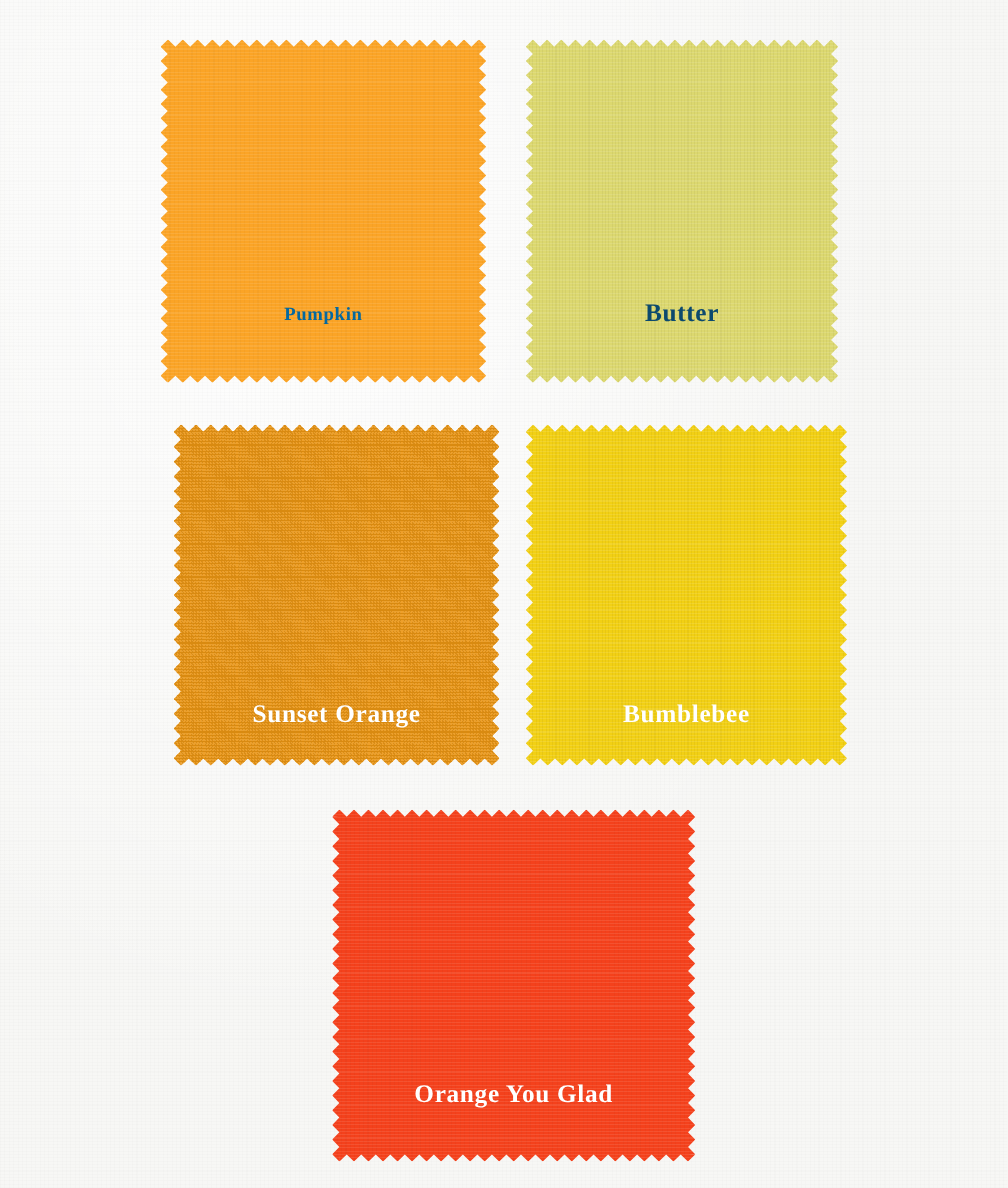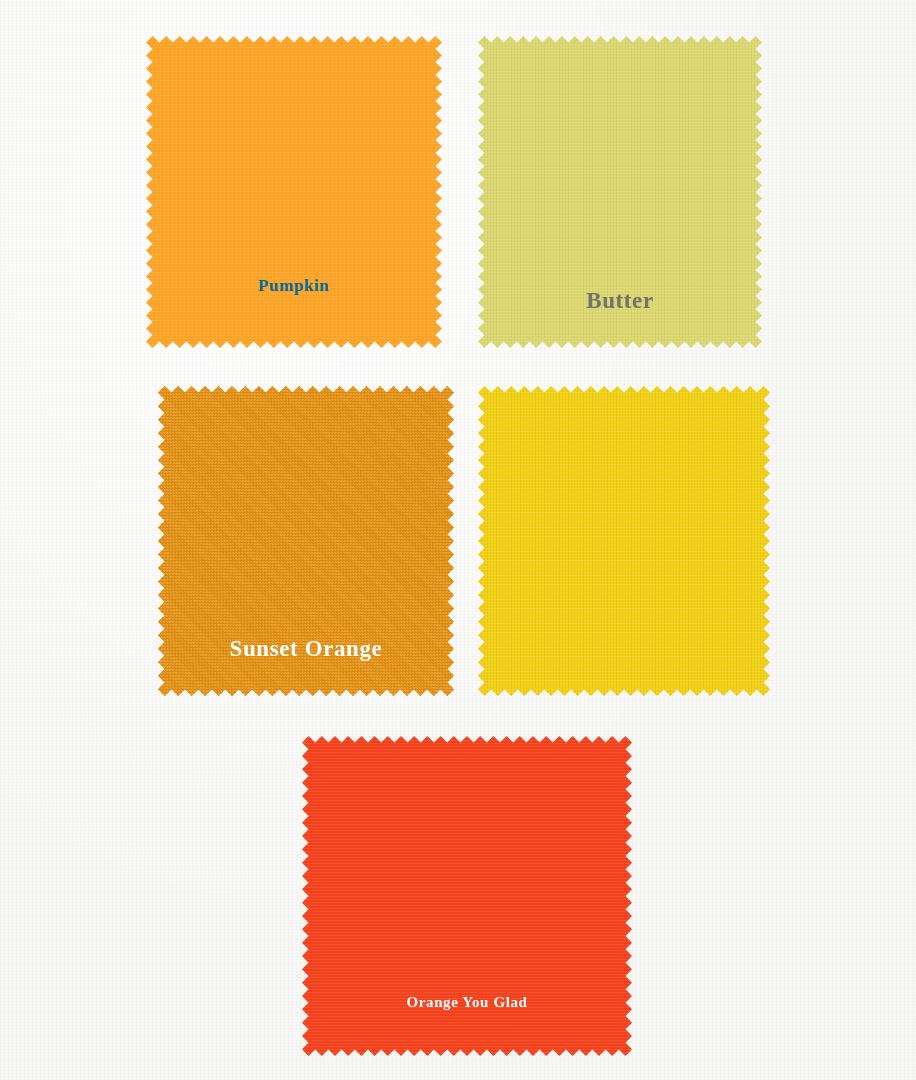--- a/index.html
+++ b/index.html
@@ -66,26 +66,27 @@
 
 <div id="paper-texture"></div>
 
 <div id="swatch-board">
     <div class="swatch" style="left: 146px; top: 36px; width: 296px; height: 312px;">
       <div class="swatch-surface" style="clip-path: polygon(0% 2.083%, 2.273% 0%, 4.545% 2.083%, 6.818% 0%, 9.091% 2.083%, 11.364% 0%, 13.636% 2.083%, 15.909% 0%, 18.182% 2.083%, 20.455% 0%, 22.727% 2.083%, 25% 0%, 27.273% 2.083%, 29.545% 0%, 31.818% 2.083%, 34.091% 0%, 36.364% 2.083%, 38.636% 0%, 40.909% 2.083%, 43.182% 0%, 45.455% 2.083%, 47.727% 0%, 50% 2.083%, 52.273% 0%, 54.545% 2.083%, 56.818% 0%, 59.091% 2.083%, 61.364% 0%, 63.636% 2.083%, 65.909% 0%, 68.182% 2.083%, 70.455% 0%, 72.727% 2.083%, 75% 0%, 77.273% 2.083%, 79.545% 0%, 81.818% 2.083%, 84.091% 0%, 86.364% 2.083%, 88.636% 0%, 90.909% 2.083%, 93.182% 0%, 95.455% 2.083%, 97.727% 0%, 97.804% 2.083%, 97.804% 0%, 100% 2.083%, 97.804% 4.167%, 100% 6.25%, 97.804% 8.333%, 100% 10.417%, 97.804% 12.5%, 100% 14.583%, 97.804% 16.667%, 100% 18.75%, 97.804% 20.833%, 100% 22.917%, 97.804% 25%, 100% 27.083%, 97.804% 29.167%, 100% 31.25%, 97.804% 33.333%, 100% 35.417%, 97.804% 37.5%, 100% 39.583%, 97.804% 41.667%, 100% 43.75%, 97.804% 45.833%, 100% 47.917%, 97.804% 50%, 100% 52.083%, 97.804% 54.167%, 100% 56.25%, 97.804% 58.333%, 100% 60.417%, 97.804% 62.5%, 100% 64.583%, 97.804% 66.667%, 100% 68.75%, 97.804% 70.833%, 100% 72.917%, 97.804% 75%, 100% 77.083%, 97.804% 79.167%, 100% 81.25%, 97.804% 83.333%, 100% 85.417%, 97.804% 87.5%, 100% 89.583%, 97.804% 91.667%, 100% 93.75%, 97.804% 95.833%, 100% 97.917%, 97.804% 97.917%, 100% 97.917%, 97.727% 100%, 95.455% 97.917%, 93.182% 100%, 90.909% 97.917%, 88.636% 100%, 86.364% 97.917%, 84.091% 100%, 81.818% 97.917%, 79.545% 100%, 77.273% 97.917%, 75% 100%, 72.727% 97.917%, 70.455% 100%, 68.182% 97.917%, 65.909% 100%, 63.636% 97.917%, 61.364% 100%, 59.091% 97.917%, 56.818% 100%, 54.545% 97.917%, 52.273% 100%, 50% 97.917%, 47.727% 100%, 45.455% 97.917%, 43.182% 100%, 40.909% 97.917%, 38.636% 100%, 36.364% 97.917%, 34.091% 100%, 31.818% 97.917%, 29.545% 100%, 27.273% 97.917%, 25% 100%, 22.727% 97.917%, 20.455% 100%, 18.182% 97.917%, 15.909% 100%, 13.636% 97.917%, 11.364% 100%, 9.091% 97.917%, 6.818% 100%, 4.545% 97.917%, 2.273% 100%, 2.196% 97.917%, 2.196% 100%, 0% 97.917%, 2.196% 95.833%, 0% 93.75%, 2.196% 91.667%, 0% 89.583%, 2.196% 87.5%, 0% 85.417%, 2.196% 83.333%, 0% 81.25%, 2.196% 79.167%, 0% 77.083%, 2.196% 75%, 0% 72.917%, 2.196% 70.833%, 0% 68.75%, 2.196% 66.667%, 0% 64.583%, 2.196% 62.5%, 0% 60.417%, 2.196% 58.333%, 0% 56.25%, 2.196% 54.167%, 0% 52.083%, 2.196% 50%, 0% 47.917%, 2.196% 45.833%, 0% 43.75%, 2.196% 41.667%, 0% 39.583%, 2.196% 37.5%, 0% 35.417%, 2.196% 33.333%, 0% 31.25%, 2.196% 29.167%, 0% 27.083%, 2.196% 25%, 0% 22.917%, 2.196% 20.833%, 0% 18.75%, 2.196% 16.667%, 0% 14.583%, 2.196% 12.5%, 0% 10.417%, 2.196% 8.333%, 0% 6.25%, 2.196% 4.167%, 0% 2.083%, 2.196% 2.083%); background: repeating-linear-gradient(0deg, rgba(255, 255, 255, 0.09) 0px, rgba(255, 255, 255, 0.09) 1px, rgba(0, 0, 0, 0) 1px, rgba(0, 0, 0, 0) 3px), repeating-linear-gradient(90deg, rgba(0, 0, 0, 0.024) 0px, rgba(0, 0, 0, 0.024) 1px, rgba(0, 0, 0, 0) 1px, rgba(0, 0, 0, 0) 4px), linear-gradient(rgb(251, 164, 38), rgb(251, 164, 38));"></div>
       <div class="swatch-label" style="top: 240px; font-size: 17px; color: #0369a1;">Pumpkin</div>
     </div>
     <div class="swatch" style="left: 478px; top: 36px; width: 284px; height: 312px;">
       <div class="swatch-surface" style="clip-path: polygon(0% 2.083%, 2.273% 0%, 4.545% 2.083%, 6.818% 0%, 9.091% 2.083%, 11.364% 0%, 13.636% 2.083%, 15.909% 0%, 18.182% 2.083%, 20.455% 0%, 22.727% 2.083%, 25% 0%, 27.273% 2.083%, 29.545% 0%, 31.818% 2.083%, 34.091% 0%, 36.364% 2.083%, 38.636% 0%, 40.909% 2.083%, 43.182% 0%, 45.455% 2.083%, 47.727% 0%, 50% 2.083%, 52.273% 0%, 54.545% 2.083%, 56.818% 0%, 59.091% 2.083%, 61.364% 0%, 63.636% 2.083%, 65.909% 0%, 68.182% 2.083%, 70.455% 0%, 72.727% 2.083%, 75% 0%, 77.273% 2.083%, 79.545% 0%, 81.818% 2.083%, 84.091% 0%, 86.364% 2.083%, 88.636% 0%, 90.909% 2.083%, 93.182% 0%, 95.455% 2.083%, 97.727% 0%, 97.711% 2.083%, 97.711% 0%, 100% 2.083%, 97.711% 4.167%, 100% 6.25%, 97.711% 8.333%, 100% 10.417%, 97.711% 12.5%, 100% 14.583%, 97.711% 16.667%, 100% 18.75%, 97.711% 20.833%, 100% 22.917%, 97.711% 25%, 100% 27.083%, 97.711% 29.167%, 100% 31.25%, 97.711% 33.333%, 100% 35.417%, 97.711% 37.5%, 100% 39.583%, 97.711% 41.667%, 100% 43.75%, 97.711% 45.833%, 100% 47.917%, 97.711% 50%, 100% 52.083%, 97.711% 54.167%, 100% 56.25%, 97.711% 58.333%, 100% 60.417%, 97.711% 62.5%, 100% 64.583%, 97.711% 66.667%, 100% 68.75%, 97.711% 70.833%, 100% 72.917%, 97.711% 75%, 100% 77.083%, 97.711% 79.167%, 100% 81.25%, 97.711% 83.333%, 100% 85.417%, 97.711% 87.5%, 100% 89.583%, 97.711% 91.667%, 100% 93.75%, 97.711% 95.833%, 100% 97.917%, 97.711% 97.917%, 100% 97.917%, 97.727% 100%, 95.455% 97.917%, 93.182% 100%, 90.909% 97.917%, 88.636% 100%, 86.364% 97.917%, 84.091% 100%, 81.818% 97.917%, 79.545% 100%, 77.273% 97.917%, 75% 100%, 72.727% 97.917%, 70.455% 100%, 68.182% 97.917%, 65.909% 100%, 63.636% 97.917%, 61.364% 100%, 59.091% 97.917%, 56.818% 100%, 54.545% 97.917%, 52.273% 100%, 50% 97.917%, 47.727% 100%, 45.455% 97.917%, 43.182% 100%, 40.909% 97.917%, 38.636% 100%, 36.364% 97.917%, 34.091% 100%, 31.818% 97.917%, 29.545% 100%, 27.273% 97.917%, 25% 100%, 22.727% 97.917%, 20.455% 100%, 18.182% 97.917%, 15.909% 100%, 13.636% 97.917%, 11.364% 100%, 9.091% 97.917%, 6.818% 100%, 4.545% 97.917%, 2.273% 100%, 2.289% 97.917%, 2.289% 100%, 0% 97.917%, 2.289% 95.833%, 0% 93.75%, 2.289% 91.667%, 0% 89.583%, 2.289% 87.5%, 0% 85.417%, 2.289% 83.333%, 0% 81.25%, 2.289% 79.167%, 0% 77.083%, 2.289% 75%, 0% 72.917%, 2.289% 70.833%, 0% 68.75%, 2.289% 66.667%, 0% 64.583%, 2.289% 62.5%, 0% 60.417%, 2.289% 58.333%, 0% 56.25%, 2.289% 54.167%, 0% 52.083%, 2.289% 50%, 0% 47.917%, 2.289% 45.833%, 0% 43.75%, 2.289% 41.667%, 0% 39.583%, 2.289% 37.5%, 0% 35.417%, 2.289% 33.333%, 0% 31.25%, 2.289% 29.167%, 0% 27.083%, 2.289% 25%, 0% 22.917%, 2.289% 20.833%, 0% 18.75%, 2.289% 16.667%, 0% 14.583%, 2.289% 12.5%, 0% 10.417%, 2.289% 8.333%, 0% 6.25%, 2.289% 4.167%, 0% 2.083%, 2.289% 2.083%); background: repeating-linear-gradient(0deg, rgba(255, 255, 255, 0.1) 0px, rgba(255, 255, 255, 0.1) 1px, rgba(0, 0, 0, 0) 1px, rgba(0, 0, 0, 0) 3px), repeating-linear-gradient(90deg, rgba(0, 0, 0, 0.043) 0px, rgba(0, 0, 0, 0.043) 1px, rgba(0, 0, 0, 0) 1px, rgba(0, 0, 0, 0) 3px), linear-gradient(rgb(220, 216, 111), rgb(220, 216, 111));"></div>
-      <div class="swatch-label" style="top: 252px; font-size: 23px; color: #737373;">Butter</div>
+      <div class="swatch-label" style="top: 236px; font-size: 23px; color: #0c4a6e;">Butter</div>
     </div>
     <div class="swatch" style="left: 158px; top: 386px; width: 296px; height: 310px;">
       <div class="swatch-surface" style="clip-path: polygon(0% 2.097%, 2.273% 0%, 4.545% 2.097%, 6.818% 0%, 9.091% 2.097%, 11.364% 0%, 13.636% 2.097%, 15.909% 0%, 18.182% 2.097%, 20.455% 0%, 22.727% 2.097%, 25% 0%, 27.273% 2.097%, 29.545% 0%, 31.818% 2.097%, 34.091% 0%, 36.364% 2.097%, 38.636% 0%, 40.909% 2.097%, 43.182% 0%, 45.455% 2.097%, 47.727% 0%, 50% 2.097%, 52.273% 0%, 54.545% 2.097%, 56.818% 0%, 59.091% 2.097%, 61.364% 0%, 63.636% 2.097%, 65.909% 0%, 68.182% 2.097%, 70.455% 0%, 72.727% 2.097%, 75% 0%, 77.273% 2.097%, 79.545% 0%, 81.818% 2.097%, 84.091% 0%, 86.364% 2.097%, 88.636% 0%, 90.909% 2.097%, 93.182% 0%, 95.455% 2.097%, 97.727% 0%, 97.804% 2.097%, 97.804% 0%, 100% 2.174%, 97.804% 4.348%, 100% 6.522%, 97.804% 8.696%, 100% 10.87%, 97.804% 13.043%, 100% 15.217%, 97.804% 17.391%, 100% 19.565%, 97.804% 21.739%, 100% 23.913%, 97.804% 26.087%, 100% 28.261%, 97.804% 30.435%, 100% 32.609%, 97.804% 34.783%, 100% 36.957%, 97.804% 39.13%, 100% 41.304%, 97.804% 43.478%, 100% 45.652%, 97.804% 47.826%, 100% 50%, 97.804% 52.174%, 100% 54.348%, 97.804% 56.522%, 100% 58.696%, 97.804% 60.87%, 100% 63.043%, 97.804% 65.217%, 100% 67.391%, 97.804% 69.565%, 100% 71.739%, 97.804% 73.913%, 100% 76.087%, 97.804% 78.261%, 100% 80.435%, 97.804% 82.609%, 100% 84.783%, 97.804% 86.957%, 100% 89.13%, 97.804% 91.304%, 100% 93.478%, 97.804% 95.652%, 100% 97.826%, 97.804% 97.903%, 100% 97.903%, 97.727% 100%, 95.455% 97.903%, 93.182% 100%, 90.909% 97.903%, 88.636% 100%, 86.364% 97.903%, 84.091% 100%, 81.818% 97.903%, 79.545% 100%, 77.273% 97.903%, 75% 100%, 72.727% 97.903%, 70.455% 100%, 68.182% 97.903%, 65.909% 100%, 63.636% 97.903%, 61.364% 100%, 59.091% 97.903%, 56.818% 100%, 54.545% 97.903%, 52.273% 100%, 50% 97.903%, 47.727% 100%, 45.455% 97.903%, 43.182% 100%, 40.909% 97.903%, 38.636% 100%, 36.364% 97.903%, 34.091% 100%, 31.818% 97.903%, 29.545% 100%, 27.273% 97.903%, 25% 100%, 22.727% 97.903%, 20.455% 100%, 18.182% 97.903%, 15.909% 100%, 13.636% 97.903%, 11.364% 100%, 9.091% 97.903%, 6.818% 100%, 4.545% 97.903%, 2.273% 100%, 2.196% 97.903%, 2.196% 100%, 0% 97.826%, 2.196% 95.652%, 0% 93.478%, 2.196% 91.304%, 0% 89.13%, 2.196% 86.957%, 0% 84.783%, 2.196% 82.609%, 0% 80.435%, 2.196% 78.261%, 0% 76.087%, 2.196% 73.913%, 0% 71.739%, 2.196% 69.565%, 0% 67.391%, 2.196% 65.217%, 0% 63.043%, 2.196% 60.87%, 0% 58.696%, 2.196% 56.522%, 0% 54.348%, 2.196% 52.174%, 0% 50%, 2.196% 47.826%, 0% 45.652%, 2.196% 43.478%, 0% 41.304%, 2.196% 39.13%, 0% 36.957%, 2.196% 34.783%, 0% 32.609%, 2.196% 30.435%, 0% 28.261%, 2.196% 26.087%, 0% 23.913%, 2.196% 21.739%, 0% 19.565%, 2.196% 17.391%, 0% 15.217%, 2.196% 13.043%, 0% 10.87%, 2.196% 8.696%, 0% 6.522%, 2.196% 4.348%, 0% 2.174%, 2.196% 2.097%); background: repeating-linear-gradient(0deg, rgb(217, 138, 16) 0px, rgb(217, 138, 16) 1px, rgba(0, 0, 0, 0) 1px, rgba(0, 0, 0, 0) 3px), repeating-linear-gradient(90deg, rgb(239, 160, 42) 0px, rgb(239, 160, 42) 1px, rgba(0, 0, 0, 0) 1px, rgba(0, 0, 0, 0) 3px), repeating-linear-gradient(45deg, rgba(255, 255, 255, 0.1) 0px, rgba(255, 255, 255, 0.1) 1px, rgba(0, 0, 0, 0.05) 1px, rgba(0, 0, 0, 0.05) 2px), linear-gradient(rgb(229, 148, 24), rgb(229, 148, 24));"></div>
       <div class="swatch-label" style="top: 250px; font-size: 23px; color: rgb(255, 255, 255);">Sunset Orange</div>
     </div>
     <div class="swatch" style="left: 478px; top: 386px; width: 292px; height: 310px;">
       <div class="swatch-surface" style="clip-path: polygon(0% 2.097%, 2.273% 0%, 4.545% 2.097%, 6.818% 0%, 9.091% 2.097%, 11.364% 0%, 13.636% 2.097%, 15.909% 0%, 18.182% 2.097%, 20.455% 0%, 22.727% 2.097%, 25% 0%, 27.273% 2.097%, 29.545% 0%, 31.818% 2.097%, 34.091% 0%, 36.364% 2.097%, 38.636% 0%, 40.909% 2.097%, 43.182% 0%, 45.455% 2.097%, 47.727% 0%, 50% 2.097%, 52.273% 0%, 54.545% 2.097%, 56.818% 0%, 59.091% 2.097%, 61.364% 0%, 63.636% 2.097%, 65.909% 0%, 68.182% 2.097%, 70.455% 0%, 72.727% 2.097%, 75% 0%, 77.273% 2.097%, 79.545% 0%, 81.818% 2.097%, 84.091% 0%, 86.364% 2.097%, 88.636% 0%, 90.909% 2.097%, 93.182% 0%, 95.455% 2.097%, 97.727% 0%, 97.774% 2.097%, 97.774% 0%, 100% 2.174%, 97.774% 4.348%, 100% 6.522%, 97.774% 8.696%, 100% 10.87%, 97.774% 13.043%, 100% 15.217%, 97.774% 17.391%, 100% 19.565%, 97.774% 21.739%, 100% 23.913%, 97.774% 26.087%, 100% 28.261%, 97.774% 30.435%, 100% 32.609%, 97.774% 34.783%, 100% 36.957%, 97.774% 39.13%, 100% 41.304%, 97.774% 43.478%, 100% 45.652%, 97.774% 47.826%, 100% 50%, 97.774% 52.174%, 100% 54.348%, 97.774% 56.522%, 100% 58.696%, 97.774% 60.87%, 100% 63.043%, 97.774% 65.217%, 100% 67.391%, 97.774% 69.565%, 100% 71.739%, 97.774% 73.913%, 100% 76.087%, 97.774% 78.261%, 100% 80.435%, 97.774% 82.609%, 100% 84.783%, 97.774% 86.957%, 100% 89.13%, 97.774% 91.304%, 100% 93.478%, 97.774% 95.652%, 100% 97.826%, 97.774% 97.903%, 100% 97.903%, 97.727% 100%, 95.455% 97.903%, 93.182% 100%, 90.909% 97.903%, 88.636% 100%, 86.364% 97.903%, 84.091% 100%, 81.818% 97.903%, 79.545% 100%, 77.273% 97.903%, 75% 100%, 72.727% 97.903%, 70.455% 100%, 68.182% 97.903%, 65.909% 100%, 63.636% 97.903%, 61.364% 100%, 59.091% 97.903%, 56.818% 100%, 54.545% 97.903%, 52.273% 100%, 50% 97.903%, 47.727% 100%, 45.455% 97.903%, 43.182% 100%, 40.909% 97.903%, 38.636% 100%, 36.364% 97.903%, 34.091% 100%, 31.818% 97.903%, 29.545% 100%, 27.273% 97.903%, 25% 100%, 22.727% 97.903%, 20.455% 100%, 18.182% 97.903%, 15.909% 100%, 13.636% 97.903%, 11.364% 100%, 9.091% 97.903%, 6.818% 100%, 4.545% 97.903%, 2.273% 100%, 2.226% 97.903%, 2.226% 100%, 0% 97.826%, 2.226% 95.652%, 0% 93.478%, 2.226% 91.304%, 0% 89.13%, 2.226% 86.957%, 0% 84.783%, 2.226% 82.609%, 0% 80.435%, 2.226% 78.261%, 0% 76.087%, 2.226% 73.913%, 0% 71.739%, 2.226% 69.565%, 0% 67.391%, 2.226% 65.217%, 0% 63.043%, 2.226% 60.87%, 0% 58.696%, 2.226% 56.522%, 0% 54.348%, 2.226% 52.174%, 0% 50%, 2.226% 47.826%, 0% 45.652%, 2.226% 43.478%, 0% 41.304%, 2.226% 39.13%, 0% 36.957%, 2.226% 34.783%, 0% 32.609%, 2.226% 30.435%, 0% 28.261%, 2.226% 26.087%, 0% 23.913%, 2.226% 21.739%, 0% 19.565%, 2.226% 17.391%, 0% 15.217%, 2.226% 13.043%, 0% 10.87%, 2.226% 8.696%, 0% 6.522%, 2.226% 4.348%, 0% 2.174%, 2.226% 2.097%); background: repeating-linear-gradient(0deg, rgba(255, 255, 255, 0.1) 0px, rgba(255, 255, 255, 0.1) 1px, rgba(0, 0, 0, 0) 1px, rgba(0, 0, 0, 0) 3px), repeating-linear-gradient(90deg, rgba(0, 0, 0, 0.043) 0px, rgba(0, 0, 0, 0.043) 1px, rgba(0, 0, 0, 0) 1px, rgba(0, 0, 0, 0) 3px), linear-gradient(rgb(242, 208, 20), rgb(242, 208, 20));"></div>
+      <div class="swatch-label" style="top: 250px; font-size: 23px; color: rgb(255, 255, 255);">Bumblebee</div>
     </div>
     <div class="swatch" style="left: 302px; top: 736px; width: 330px; height: 320px;">
       <div class="swatch-surface" style="clip-path: polygon(0% 2.031%, 2% 0%, 4% 2.031%, 6% 0%, 8% 2.031%, 10% 0%, 12% 2.031%, 14% 0%, 16% 2.031%, 18% 0%, 20% 2.031%, 22% 0%, 24% 2.031%, 26% 0%, 28% 2.031%, 30% 0%, 32% 2.031%, 34% 0%, 36% 2.031%, 38% 0%, 40% 2.031%, 42% 0%, 44% 2.031%, 46% 0%, 48% 2.031%, 50% 0%, 52% 2.031%, 54% 0%, 56% 2.031%, 58% 0%, 60% 2.031%, 62% 0%, 64% 2.031%, 66% 0%, 68% 2.031%, 70% 0%, 72% 2.031%, 74% 0%, 76% 2.031%, 78% 0%, 80% 2.031%, 82% 0%, 84% 2.031%, 86% 0%, 88% 2.031%, 90% 0%, 92% 2.031%, 94% 0%, 96% 2.031%, 98% 0%, 98.03% 2.031%, 98.03% 0%, 100% 2.083%, 98.03% 4.167%, 100% 6.25%, 98.03% 8.333%, 100% 10.417%, 98.03% 12.5%, 100% 14.583%, 98.03% 16.667%, 100% 18.75%, 98.03% 20.833%, 100% 22.917%, 98.03% 25%, 100% 27.083%, 98.03% 29.167%, 100% 31.25%, 98.03% 33.333%, 100% 35.417%, 98.03% 37.5%, 100% 39.583%, 98.03% 41.667%, 100% 43.75%, 98.03% 45.833%, 100% 47.917%, 98.03% 50%, 100% 52.083%, 98.03% 54.167%, 100% 56.25%, 98.03% 58.333%, 100% 60.417%, 98.03% 62.5%, 100% 64.583%, 98.03% 66.667%, 100% 68.75%, 98.03% 70.833%, 100% 72.917%, 98.03% 75%, 100% 77.083%, 98.03% 79.167%, 100% 81.25%, 98.03% 83.333%, 100% 85.417%, 98.03% 87.5%, 100% 89.583%, 98.03% 91.667%, 100% 93.75%, 98.03% 95.833%, 100% 97.917%, 98.03% 97.969%, 100% 97.969%, 98% 100%, 96% 97.969%, 94% 100%, 92% 97.969%, 90% 100%, 88% 97.969%, 86% 100%, 84% 97.969%, 82% 100%, 80% 97.969%, 78% 100%, 76% 97.969%, 74% 100%, 72% 97.969%, 70% 100%, 68% 97.969%, 66% 100%, 64% 97.969%, 62% 100%, 60% 97.969%, 58% 100%, 56% 97.969%, 54% 100%, 52% 97.969%, 50% 100%, 48% 97.969%, 46% 100%, 44% 97.969%, 42% 100%, 40% 97.969%, 38% 100%, 36% 97.969%, 34% 100%, 32% 97.969%, 30% 100%, 28% 97.969%, 26% 100%, 24% 97.969%, 22% 100%, 20% 97.969%, 18% 100%, 16% 97.969%, 14% 100%, 12% 97.969%, 10% 100%, 8% 97.969%, 6% 100%, 4% 97.969%, 2% 100%, 1.97% 97.969%, 1.97% 100%, 0% 97.917%, 1.97% 95.833%, 0% 93.75%, 1.97% 91.667%, 0% 89.583%, 1.97% 87.5%, 0% 85.417%, 1.97% 83.333%, 0% 81.25%, 1.97% 79.167%, 0% 77.083%, 1.97% 75%, 0% 72.917%, 1.97% 70.833%, 0% 68.75%, 1.97% 66.667%, 0% 64.583%, 1.97% 62.5%, 0% 60.417%, 1.97% 58.333%, 0% 56.25%, 1.97% 54.167%, 0% 52.083%, 1.97% 50%, 0% 47.917%, 1.97% 45.833%, 0% 43.75%, 1.97% 41.667%, 0% 39.583%, 1.97% 37.5%, 0% 35.417%, 1.97% 33.333%, 0% 31.25%, 1.97% 29.167%, 0% 27.083%, 1.97% 25%, 0% 22.917%, 1.97% 20.833%, 0% 18.75%, 1.97% 16.667%, 0% 14.583%, 1.97% 12.5%, 0% 10.417%, 1.97% 8.333%, 0% 6.25%, 1.97% 4.167%, 0% 2.083%, 1.97% 2.031%); background: repeating-linear-gradient(0deg, rgba(255, 255, 255, 0.09) 0px, rgba(255, 255, 255, 0.09) 1px, rgba(0, 0, 0, 0) 1px, rgba(0, 0, 0, 0) 3px), repeating-linear-gradient(90deg, rgba(0, 0, 0, 0.024) 0px, rgba(0, 0, 0, 0.024) 1px, rgba(0, 0, 0, 0) 1px, rgba(0, 0, 0, 0) 4px), linear-gradient(rgb(244, 65, 28), rgb(244, 65, 28));"></div>
-      <div class="swatch-label" style="top: 258px; font-size: 15px; color: rgb(255, 255, 255);">Orange You Glad</div>
+      <div class="swatch-label" style="top: 246px; font-size: 23px; color: rgb(255, 255, 255);">Orange You Glad</div>
     </div>
   </div>
 
 </body></html>

